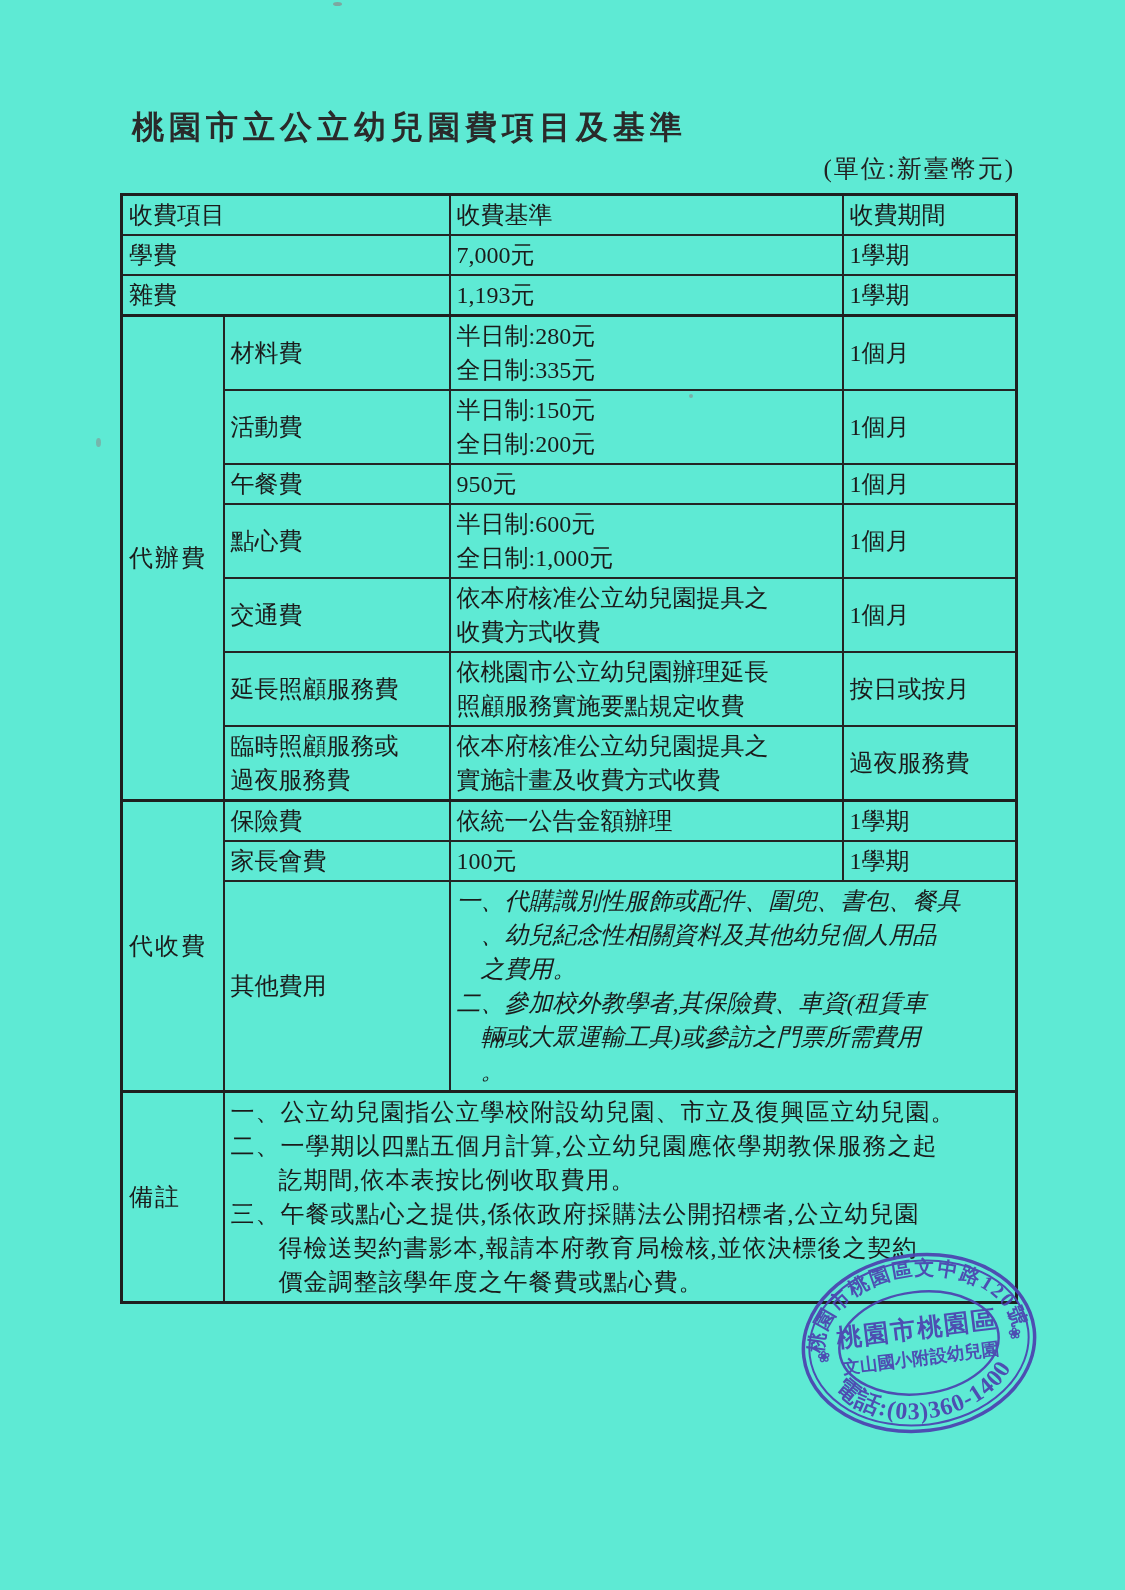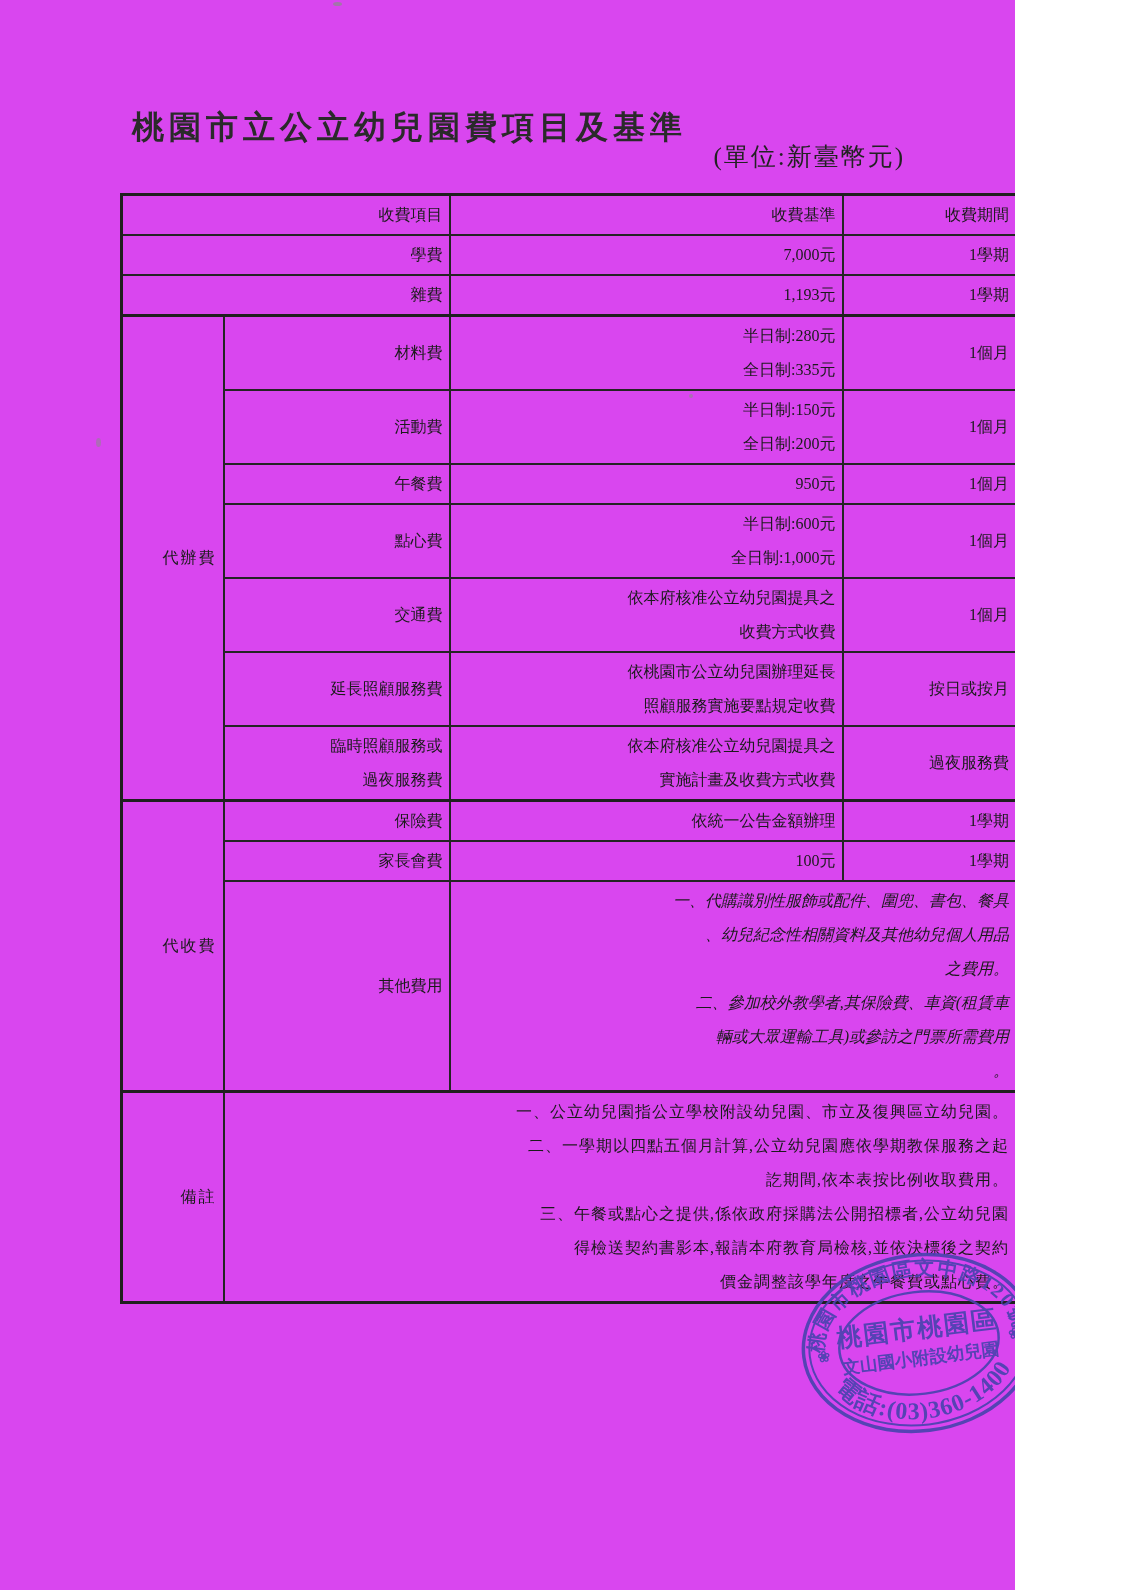--- a/index.html
+++ b/index.html
@@ -1,40 +1,40 @@
 <!DOCTYPE html>
 <html><head>
 <meta charset="utf-8">
 <style>
   html,body{margin:0;padding:0;background:#ffffff;}
   .page{
     position:relative;
-    width:1015px;height:1590px;
-    background:#d946ef;
+    width:1125px;height:1590px;
+    background:#5eead4;
     font-family:"Liberation Serif","DejaVu Serif",serif;
     color:#1b1b1b;
     overflow:hidden;
   }
   .title{
     position:absolute;left:132px;top:106px;margin:0;
     font-size:32px;font-weight:bold;letter-spacing:5px;color:#2a2a2a;
   }
   .unit-note{
-    position:absolute;right:110px;top:140px;
+    position:absolute;right:110px;top:152px;
     font-size:25px;letter-spacing:2px;color:#222;
   }
   table.fee{
     position:absolute;left:120px;top:193px;
     width:895px;border-collapse:collapse;table-layout:fixed;
     border:3px solid #1f1f1f;
   }
   table.fee td{
     border:2px solid #242424;
-    text-align:right;vertical-align:middle;
-    font-size:16px;line-height:34px;padding:2px 6px;
+    text-align:left;vertical-align:middle;
+    font-size:24px;line-height:34px;padding:2px 6px;
     overflow:hidden;
   }
   tr.sec td{border-top:3px solid #1f1f1f;}
   .pre{white-space:pre-line;}
   .group-label{letter-spacing:2px;}
   .list-cell{text-align:left;vertical-align:middle;padding:6px 8px 6px 12px;}
   .hang1{padding-left:1em;text-indent:-1em;white-space:pre-line;font-style:italic;}
   .hang2{padding-left:2em;text-indent:-2em;white-space:pre-line;letter-spacing:1px;}
   .notes-cell{text-align:left;padding:4px 14px 4px 12px;margin-left:16px;}
   .stamp{

